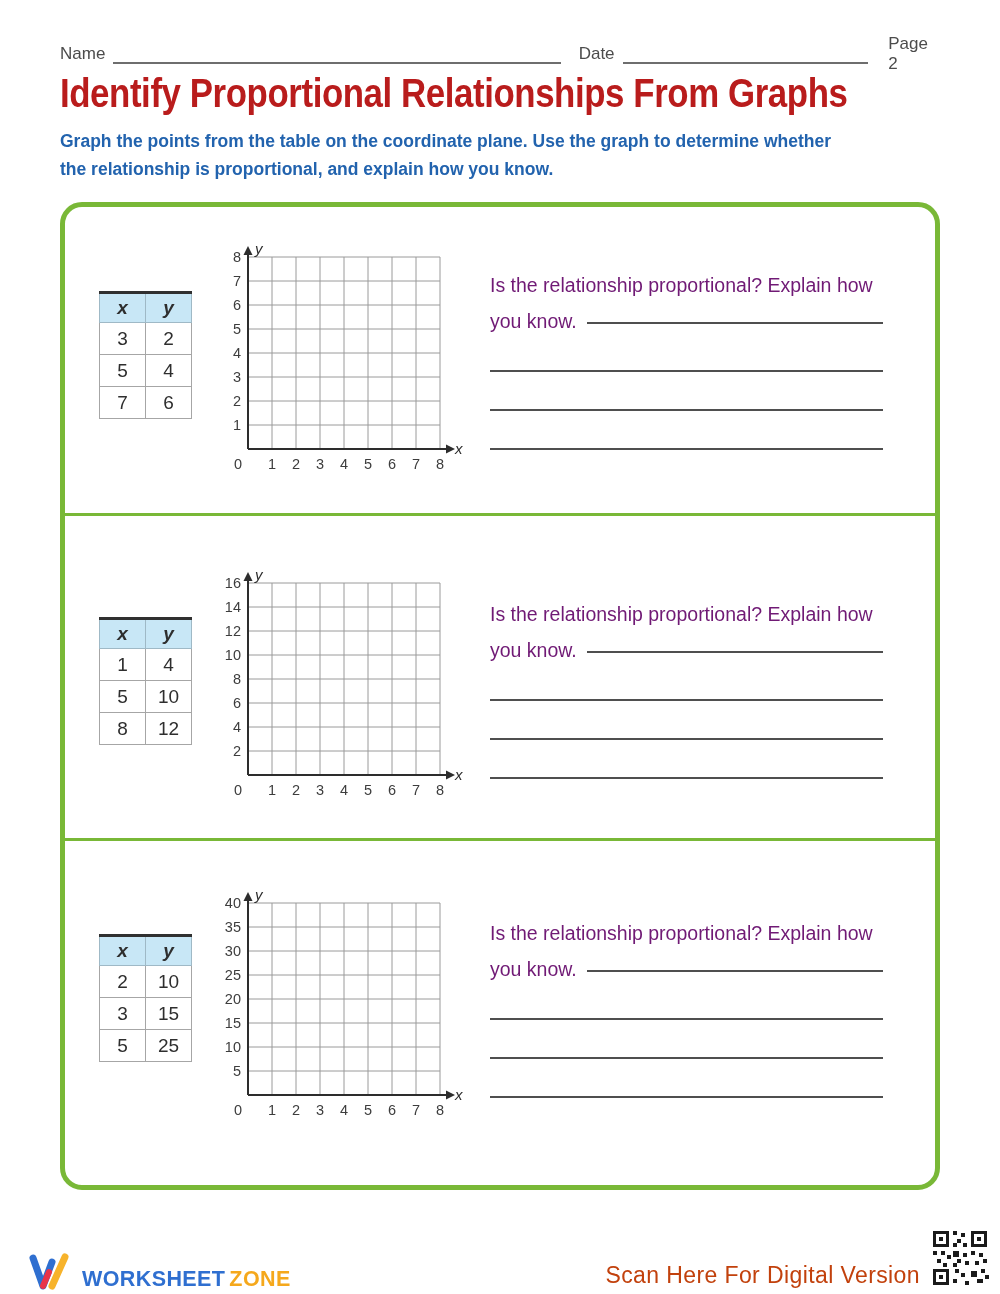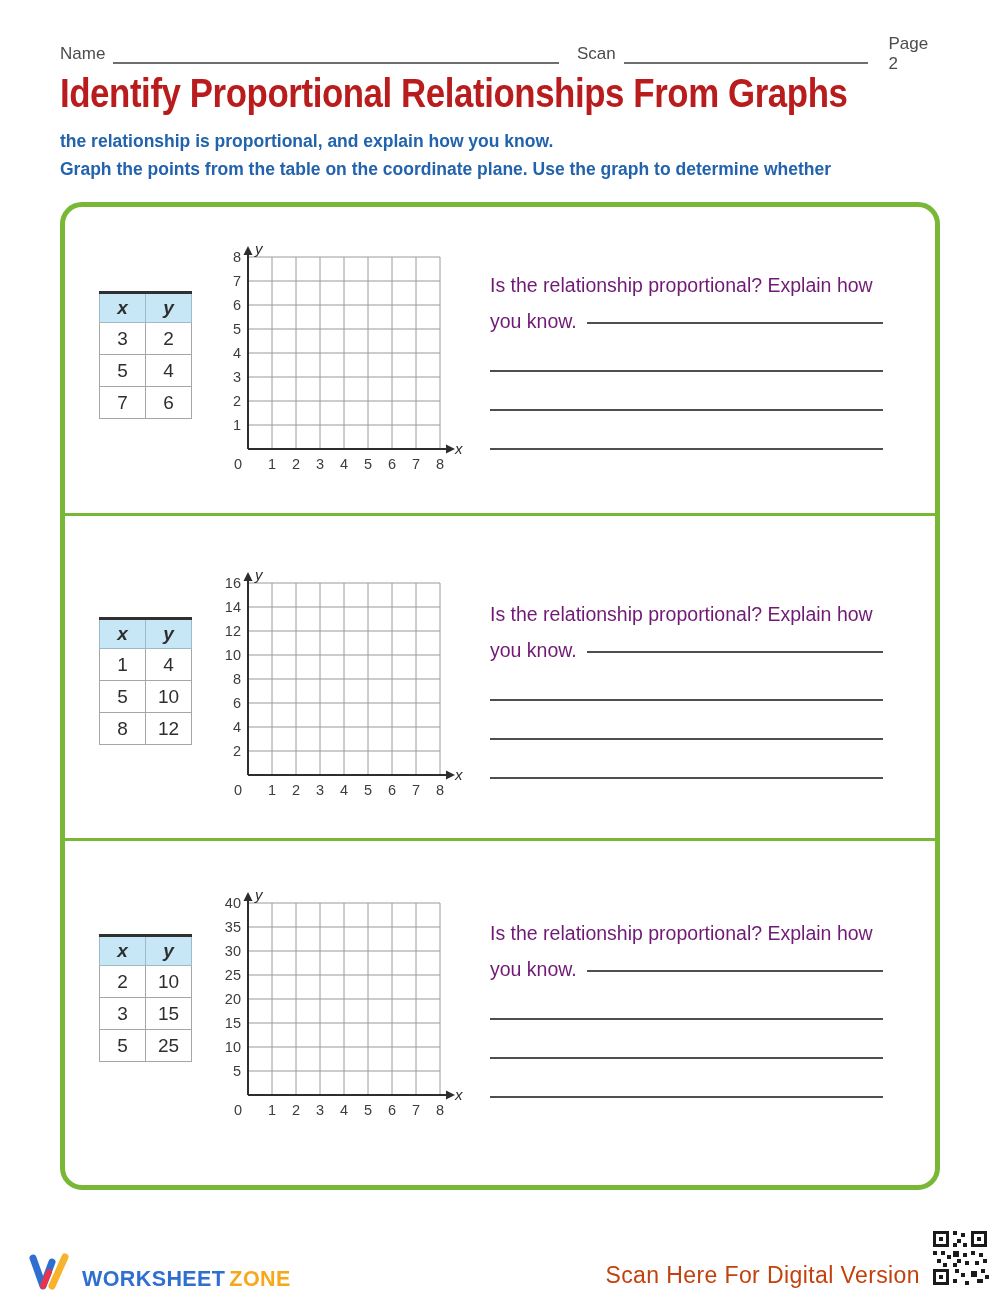--- a/index.html
+++ b/index.html
@@ -82,32 +82,32 @@
   .brand-first { color:#2f6fd0; } .brand-second { color:#f5a81c; margin-left:4px; }
   .scan-text { position:absolute; right:80px; top:1262px; font-size:23px; color:#c2410c; letter-spacing:0.4px; }
   .qr { position:absolute; left:931px; top:1229px; }
 </style>
 </head>
 <body>
 
 <div class="header">
   <span>Name</span>
   <span class="blankline name-line"></span>
-  <span class="date-label">Scan</span>
+  <span class="date-label">Date</span>
   <span class="blankline date-line"></span>
   <span class="page-label">Page 2</span>
 </div>
 
 <div class="title">
   <span class="title-inner">Identify Proportional Relationships From Graphs</span>
 </div>
 
 <div class="instructions">
+  <div>Graph the points from the table on the coordinate plane. Use the graph to determine whether</div>
   <div>the relationship is proportional, and explain how you know.</div>
-  <div>Graph the points from the table on the coordinate plane. Use the graph to determine whether</div>
 </div>
 
 <div class="sheet">
 
   <div class="section sec-1">
     <div class="table-block t1">
       <table class="ptable">
         <tbody>
             <tr>
           <th>x</th>

